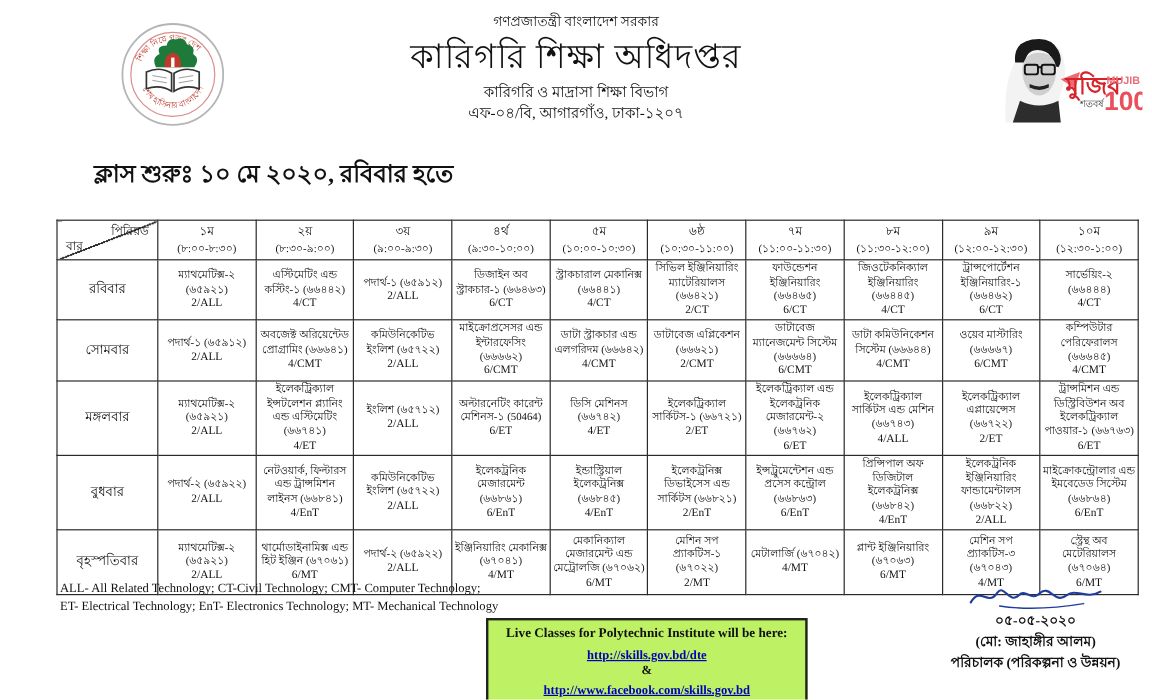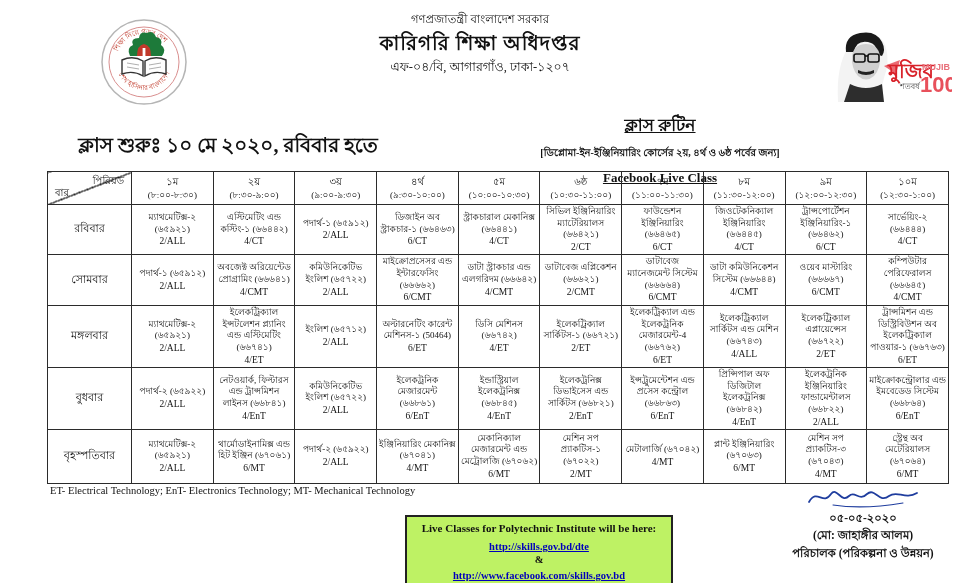--- a/index.html
+++ b/index.html
@@ -2,36 +2,36 @@
 <html><head>
 <meta charset="utf-8">
 <style>
   * { margin:0; padding:0; box-sizing:border-box; }
   html,body { width:960px; height:583px; background:#ffffff; overflow:hidden; }
   body { position:relative; font-family:"Liberation Serif", serif; color:#111; }
 
   
   .gov-header { position:absolute; top:12px; left:0; right:0; text-align:center; line-height:1.35; }
   .gov-header .l1 { font-size:11.5px; }
-  .gov-header .l2 { font-size:20px; font-weight:bold; letter-spacing:1px; margin:2px 0; }
+  .gov-header .l2 { font-size:28px; font-weight:normal; letter-spacing:1px; margin:2px 0; }
   .gov-header .l3, .gov-header .l4, .gov-header .l5 { font-size:12.5px; }
 
   .logo-left  { position:absolute; top:18px; left:100px; width:88px; height:88px; }
   .logo-right { position:absolute; top:26px; right:8px; width:122px; height:80px; }
 
   
   .title-strip { position:absolute; top:112px; left:48px; right:48px; display:flex; }
   .start-note { flex:0 0 360px; text-align:center; font-size:20px; font-weight:bold; padding-top:18px; }
   .routine-block { flex:1; text-align:center; }
   .routine-title { display:inline-block; font-size:17px; font-weight:bold; text-decoration:underline; margin-bottom:5px; }
   .course-note { font-size:10px; font-weight:bold; margin-bottom:6px; }
   .fb-live { display:inline-block; font-size:13px; font-weight:bold; text-decoration:underline; }
 
   
-  table.routine { position:absolute; top:171px; left:47px; width:902px;
+  table.routine { position:absolute; top:183px; left:47px; width:902px;
     border-collapse:collapse; table-layout:fixed; }
   table.routine th, table.routine td {
     border:1px solid #2b2b2b; vertical-align:middle; text-align:center;
     padding:1px 2px; overflow:hidden; }
   col.day-col { width:84px; }
 
   th.corner { position:relative; height:33px;
     background:
       linear-gradient(to bottom right,
         transparent calc(50% - 0.7px), #2b2b2b calc(50% - 0.7px),
@@ -65,20 +65,21 @@
   .sig-block { position:absolute; top:484px; left:772px; width:182px; text-align:center; }
   .sig-svg { display:block; margin:0 auto; }
   .sig-date, .sig-name, .sig-role { font-size:11.5px; font-weight:bold; line-height:1.5;text-align:center; }
 </style>
 </head>
 <body>
 
 <div class="gov-header">
   <div class="l1">গণপ্রজাতন্ত্রী বাংলাদেশ সরকার</div>
   <div class="l2">কারিগরি শিক্ষা অধিদপ্তর</div>
+  <div class="l3">কারিগরি ও মাদ্রাসা শিক্ষা বিভাগ</div>
   <div class="l5">এফ-০৪/বি, আগারগাঁও, ঢাকা-১২০৭</div>
 </div>
 
 <div class="logo-left">
   <svg width="88" height="88" viewBox="0 0 88 88">
     <circle cx="44" cy="44" r="42" fill="#ffffff" stroke="#b5b5b5" stroke-width="1.5"></circle>
     <circle cx="44" cy="44" r="35" fill="#ffffff" stroke="#d98f8f" stroke-width="1"></circle>
     <defs>
       <path id="ringTop" d="M 44 44 m -28 0 a 28 28 0 1 1 56 0"></path>
       <path id="ringBot" d="M 44 44 m -28 0 a 28 28 0 1 0 56 0"></path>
@@ -114,25 +115,20 @@
     <path d="M54 40 L70 34 L66 48 Z" fill="#e8505b" opacity="0.85"></path>
     <text x="58" y="52" font-size="20" font-weight="bold" fill="#d8222a" font-family="Liberation Serif, serif">মুজিব</text>
     <text x="92" y="44" font-size="9" font-weight="bold" fill="#e8707a" font-family="Liberation Sans, sans-serif">MUJIB</text>
     <text x="70" y="63" font-size="8" fill="#444" font-family="Liberation Serif, serif">শতবর্ষ</text>
     <text x="90" y="66" font-size="22" font-weight="bold" fill="#e8505b" font-family="Liberation Sans, sans-serif">100</text>
   </svg>
 </div>
 
 <div class="title-strip">
   <div class="start-note">ক্লাস শুরুঃ ১০ মে ২০২০, রবিবার হতে</div>
-  <div class="routine-block">
-    <div><span class="routine-title">ক্লাস রুটিন</span></div>
-    <div class="course-note">[ডিপ্লোমা-ইন-ইঞ্জিনিয়ারিং কোর্সের ২য়, ৪র্থ ও ৬ষ্ঠ পর্বের জন্য]</div>
-    <span class="fb-live">Facebook Live Class</span>
-  </div>
 </div>
 
 <table class="routine">
   <colgroup>
     <col class="day-col">
     <col>
       <col>
       <col>
       <col>
       <col>
@@ -297,21 +293,21 @@
         </td>
         <td class="subject-cell">
           <div><span>ডিসি মেশিনস</span> <span>(৬৬৭৪২)</span></div>
           <div class="grp">4/ET</div>
         </td>
         <td class="subject-cell">
           <div><span>ইলেকট্রিক্যাল সার্কিটস-১</span> <span>(৬৬৭২১)</span></div>
           <div class="grp">2/ET</div>
         </td>
         <td class="subject-cell">
-          <div><span>ইলেকট্রিক্যাল এন্ড ইলেকট্রনিক মেজারমেন্ট-4</span> <span>(৬৬৭৬২)</span></div>
+          <div><span>ইলেকট্রিক্যাল এন্ড ইলেকট্রনিক মেজারমেন্ট-২</span> <span>(৬৬৭৬২)</span></div>
           <div class="grp">6/ET</div>
         </td>
         <td class="subject-cell">
           <div><span>ইলেকট্রিক্যাল সার্কিটস এন্ড মেশিন</span> <span>(৬৬৭৪৩)</span></div>
           <div class="grp">4/ALL</div>
         </td>
         <td class="subject-cell">
           <div><span>ইলেকট্রিক্যাল এপ্লায়েন্সেস</span> <span>(৬৬৭২২)</span></div>
           <div class="grp">2/ET</div>
         </td>
@@ -403,20 +399,21 @@
         </td>
         <td class="subject-cell">
           <div><span>স্ট্রেন্থ অব মেটেরিয়ালস</span> <span>(৬৭০৬৪)</span></div>
           <div class="grp">6/MT</div>
         </td>
       </tr>
     </tbody>
 </table>
 
 <div class="legend">
+  <div>ALL- All Related Technology; CT-Civil Technology; CMT- Computer Technology;</div>
   <div>ET- Electrical Technology; EnT- Electronics Technology; MT- Mechanical Technology</div>
 </div>
 
 <div class="live-box">
   <div class="lb-head">Live Classes for Polytechnic Institute will be here:</div>
   <div><a href="#" style="color: rgb(0, 0, 187);">http://skills.gov.bd/dte</a></div>
   <div class="amp">&amp;</div>
   <div><a href="#" style="color: rgb(0, 0, 187);">http://www.facebook.com/skills.gov.bd</a></div>
 </div>
 

